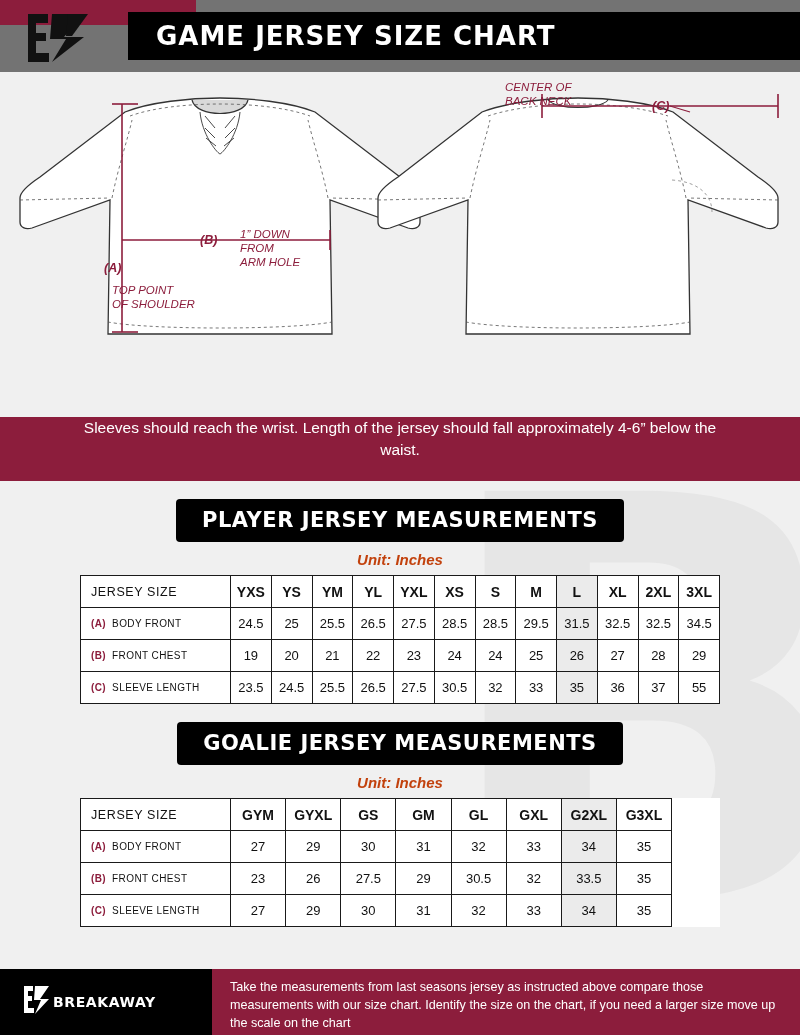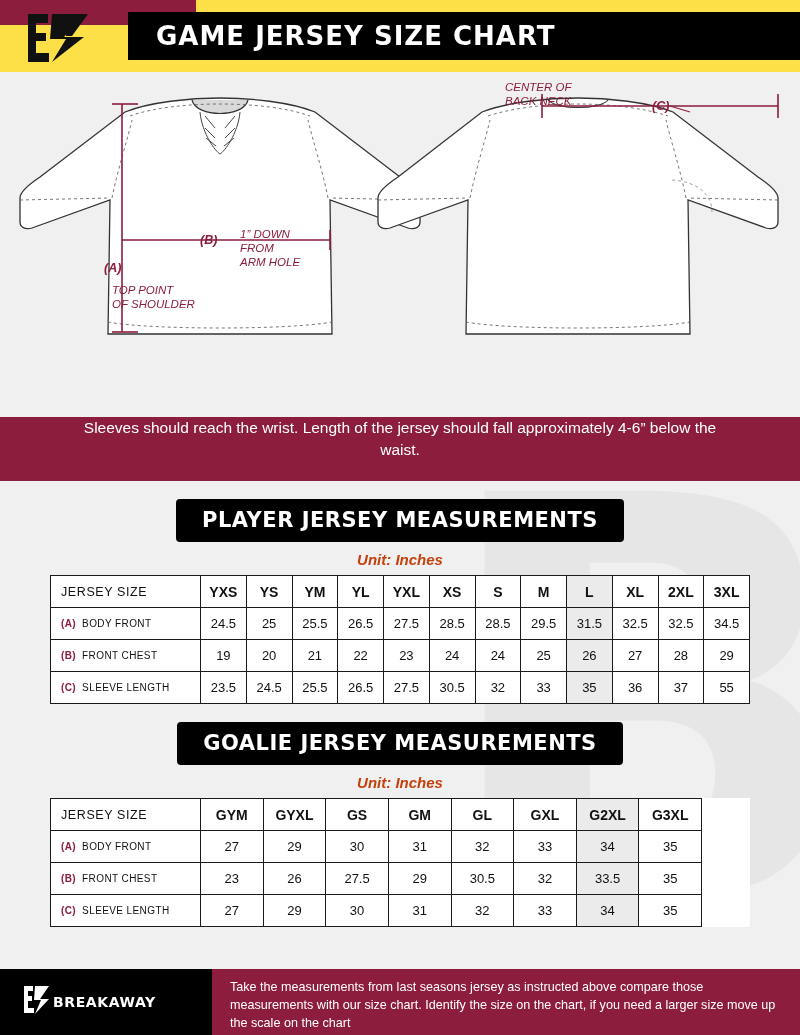--- a/index.html
+++ b/index.html
@@ -27,21 +27,21 @@
     font-family: "DejaVu Sans", sans-serif;
     line-height: 1;
     z-index: 0;
     user-select: none;
   }
 
   
   .header {
     position: relative;
     height: 72px;
-    background: #fde047;
+    background: #737373;
     z-index: 3;
   }
   .hdr-left-block {
     position: absolute; left: 0; top: 0;
     width: 196px; height: 25px;
     background: #8c1d3c;
   }
   .logo-box {
     position: absolute; left: 22px; top: 8px;
     width: 86px; height: 60px;
@@ -124,21 +124,21 @@
     font-style: italic;
     color: #c2410c;
     margin: 9px 0 7px;
     font-weight: bold;
   }
 
   
   .tbl-wrap {
     position: relative;
     z-index: 2;
-    padding: 0 50px;
+    padding: 0 80px;
   }
   table {
     width: 100%;
     border-collapse: collapse;
     background: #ffffff;
     table-layout: fixed;
   }
   td, th {
     border: 1px solid #1a1a1a;
     text-align: center;

